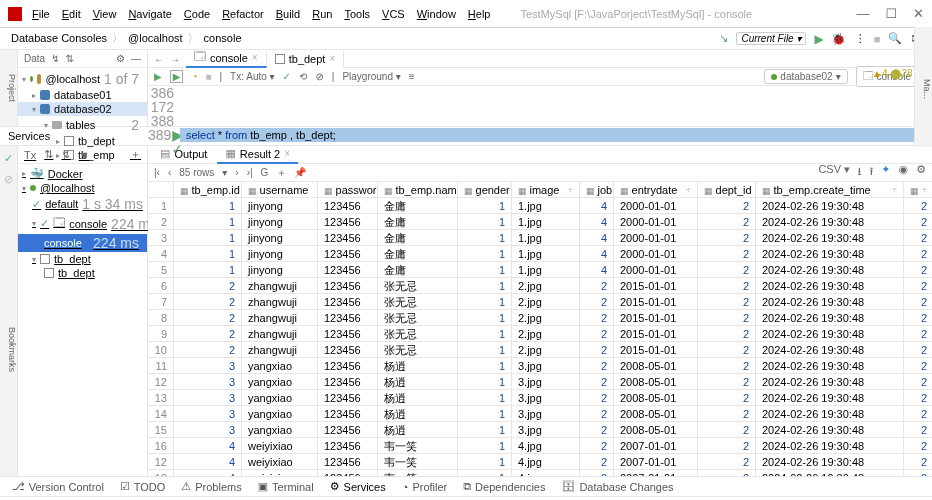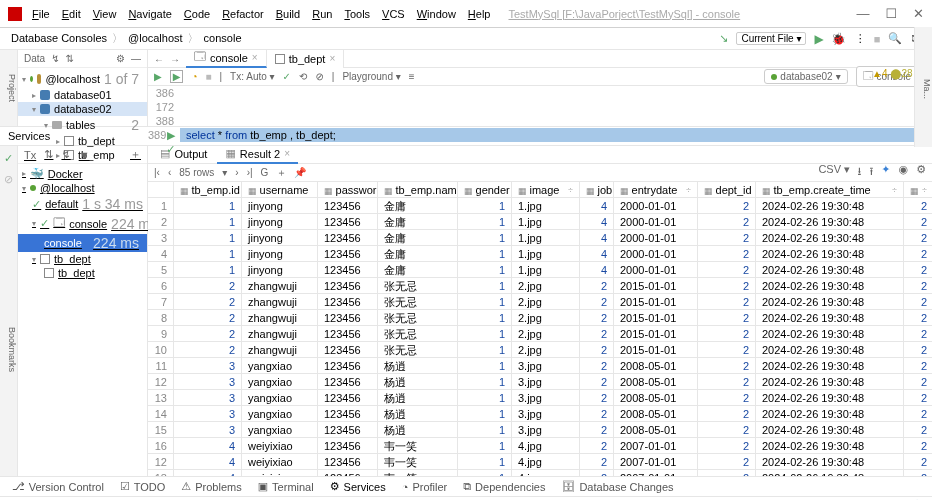--- a/index.html
+++ b/index.html
@@ -2,21 +2,21 @@
 <html><head>
 <meta charset="utf-8">
 <style>
 * { margin: 0; padding: 0; box-sizing: border-box; font-family: "Segoe UI", Arial, sans-serif; }
 body { background: #fff; font-size: 11px; color: #000; overflow: hidden; width: 932px; height: 500px; }
 .titlebar { height: 28px; display: flex; align-items: center; padding: 0 8px; border-bottom: 1px solid #d1d1d1; }
 .titlebar .logo { width: 14px; height: 14px; background: #c00; margin-right: 10px; }
 .menu-items { display: flex; gap: 12px; }
 .menu-items span { cursor: pointer; }
 .menu-items span u { text-decoration: underline; }
-.project-title { margin-left: 18px; color: #aaa; text-decoration: underline; }
+.project-title { margin-left: 30px; color: #aaa; }
 .win-controls { margin-left: auto; display: flex; gap: 16px; color: #6a6a6a; font-size: 13px; }
 .breadcrumb-row { height: 22px; display: flex; align-items: center; padding: 0 8px; border-bottom: 1px solid #e6e6e6; font-size: 11px; }
 .breadcrumb-row .crumb { padding: 0 3px; }
 .breadcrumb-row .sep { color: #999; padding: 0 2px; }
 .breadcrumb-row .right-tools { margin-left: auto; display: flex; align-items: center; gap: 8px; }
 .play { color: #59a869; font-size: 12px; }
 .bug { color: #59a869; font-size: 12px; }
 .db-badge { background: #fff; border: 1px solid #ccc; border-radius: 3px; padding: 1px 6px; display: flex; align-items: center; gap: 3px; font-size: 10px; }
 .dot-green { width: 6px; height: 6px; background: #59a236; border-radius: 50%; display: inline-block; }
 .main-row { display: flex; height: 76px; }
@@ -39,21 +39,21 @@
 .tabs-row { height: 18px; display: flex; align-items: center; border-bottom: 1px solid #e6e6e6; }
 .tool-icons { display: flex; gap: 6px; padding: 0 6px; color: #666; font-size: 10px; }
 .file-tab { display: flex; align-items: center; padding: 0 8px; height: 18px; border-right: 1px solid #e6e6e6; gap: 4px; background: #fff; }
 .file-tab.active { border-bottom: 2px solid #3b82d6; }
 .close-x { color: #aaa; font-size: 10px; }
 .ed-toolbar { height: 18px; display: flex; align-items: center; gap: 8px; padding: 0 6px; color: #666; font-size: 10px; border-bottom: 1px solid #e6e6e6; }
 .ed-toolbar .play2 { color: #59a869; }
 .ed-toolbar .right { margin-left: auto; display: flex; align-items: center; gap: 8px; }
 .warn-badge { color: #c49a00; }
 .editor { display: flex; flex: 1; position: relative; }
-.gutter { width: 32px; text-align: right; color: #999; font-family: Consolas, monospace; font-size: 11px; padding-right: 6px; }
+.gutter { width: 32px; text-align: right; color: #999; font-family: Consolas, monospace; font-size: 14px; padding-right: 6px; }
 .gutter div { height: 14px; line-height: 14px; }
 .code { flex: 1; font-family: Consolas, monospace; font-size: 11px; }
 .code div { height: 14px; line-height: 14px; padding-left: 6px; }
 .sql-line { background: #a6c8e8; }
 .kw { color: #003399; text-align: right; }
 .ed-right-stripe { width: 10px; background: #fff; position: relative; }
 .ed-right-stripe .marker { position: absolute; left: 1px; width: 8px; }
 .services-hdr { height: 20px; display: flex; align-items: center; padding: 0 8px; border-top: 1px solid #e6e6e6; border-bottom: 1px solid #e6e6e6; font-size: 11px; }
 .services-hdr .right { margin-left: auto; display: flex; gap: 10px; color: #666; }
 .services-body { display: flex; height: 330px; }
@@ -81,21 +81,21 @@
 .row-num { text-align: right; color: #888; background: #fff; }
 .hdr-ico { color: #888; font-size: 9px; margin-right: 3px; }
 .hdr-sort { color: #aaa; font-size: 9px; float: right; }
 .num-cell { text-align: right; color: #1a4aa3; }
 .bottom-tabs { height: 20px; display: flex; align-items: center; border-top: 1px solid #e6e6e6; padding: 0 6px; gap: 4px; font-size: 11px; color: #555; }
 .bottom-tab { display: flex; align-items: center; gap: 4px; padding: 0 6px; }
 .bottom-tab.active { color: #000; }
 .status-bar { height: 18px; display: flex; align-items: center; padding: 0 8px; border-top: 1px solid #e6e6e6; font-size: 10px; color: #555; }
 .status-bar .right { margin-left: auto; display: flex; gap: 12px; }
 .right-gutter { position: absolute; right: 0; top: 27px; width: 18px; height: 120px; background: #f3f3f3; border-left: 1px solid #e6e6e6; font-size: 9px; color: #666; display: flex; flex-direction: column; align-items: center; padding-top: 4px; gap: 12px; writing-mode: vertical-rl; }
-.color-block { display:inline-block; padding: 0 4px; border: 1px solid #ccc; border-radius: 2px; font-size: 10px; }
+.color-block { display:inline-block; padding: 0 4px; border: 1px solid #ccc; border-radius: 2px; font-size: 10px; font-style: italic; }
 </style>
 </head>
 <body>
 
 <div class="titlebar">
   <div class="logo"></div>
   <div class="menu-items" id="menu-items">
       <span><u>F</u>ile</span>
       <span><u>E</u>dit</span>
       <span><u>V</u>iew</span>

